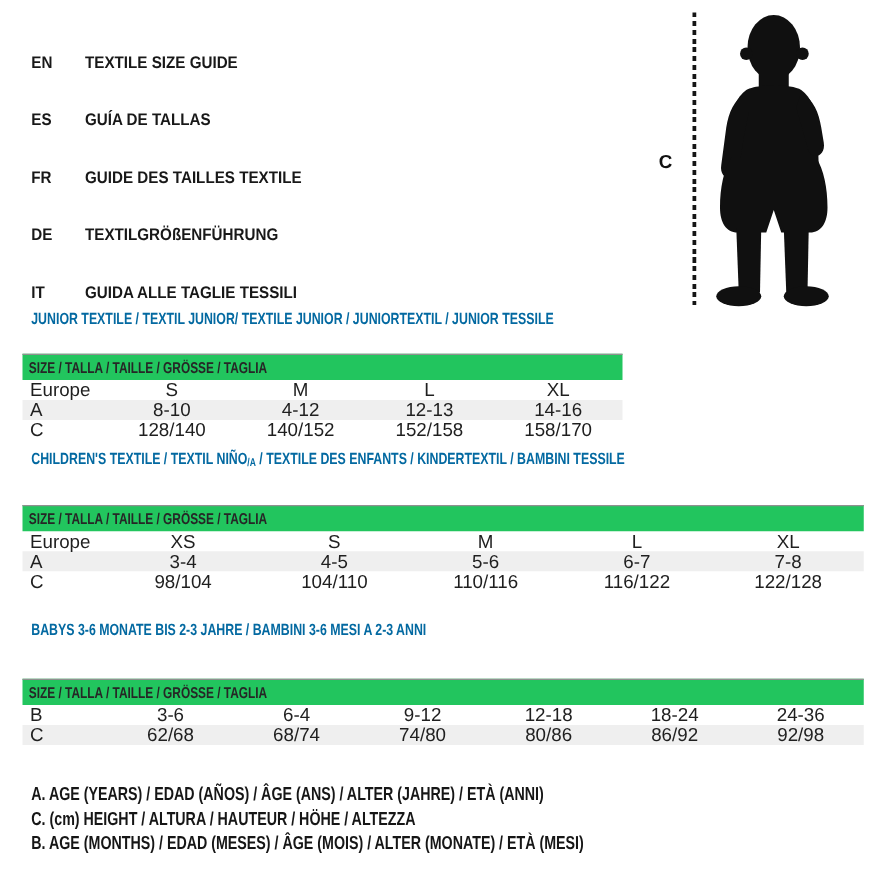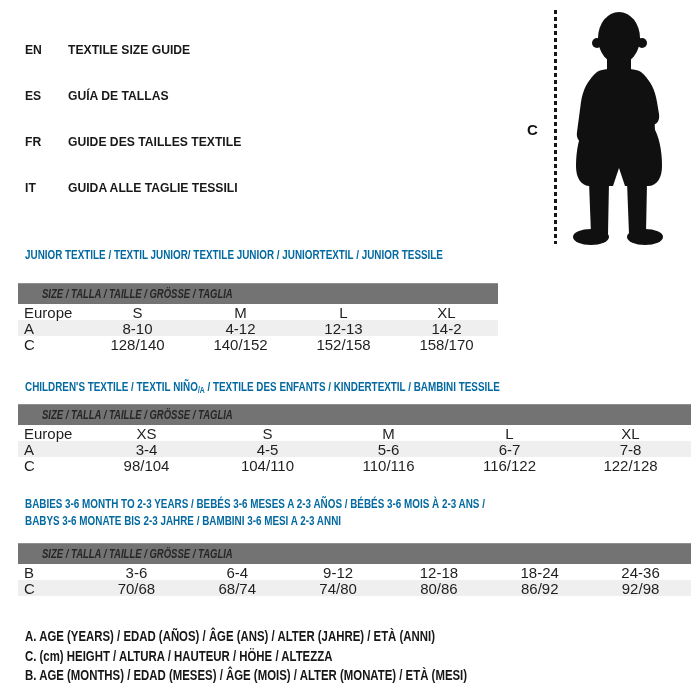--- a/index.html
+++ b/index.html
@@ -26,22 +26,22 @@
 
   
   .sec-title{margin:0;position:absolute;left:25px;font-size:13px;font-weight:bold;color:#0369a1;white-space:nowrap;}
   .sec-title .line{display:block;height:17px;line-height:17px;}
   .subsc{font-size:9px;vertical-align:-2px;}
 
   
   .tbl{position:absolute;left:18px;}
   .t1{width:480px;}
   .t2,.t3{width:673px;}
-  .size-bar{height:20px;background:#737373;border-top:1px solid #909090;display:flex;align-items:center;
-    padding-left:24px;font-size:12.5px;font-weight:bold;color:#262626;font-style:italic;}
+  .size-bar{height:20px;background:#22c55e;border-top:1px solid #909090;display:flex;align-items:center;
+    padding-left:5px;font-size:12.5px;font-weight:bold;color:#262626;}
   .trow{display:flex;height:16px;align-items:center;font-size:15px;color:#1f1f1f;}
   .trow.shaded{background:#efefef;}
   .trow .lbl{width:62px;padding-left:6px;}
   .trow .cell{flex:1;text-align:center;}
 
   
   .footnotes{position:absolute;left:25px;top:626px;}
   .footnote{height:19.5px;line-height:19.5px;font-size:15px;font-weight:bold;color:#161616;white-space:nowrap;}
 </style>
 </head>
@@ -54,20 +54,24 @@
       <span class="lang-code cond-wide">EN</span>
       <span class="cond-wide">TEXTILE SIZE GUIDE</span>
     </div>
     <div class="lang-row">
       <span class="lang-code cond-wide">ES</span>
       <span class="cond-wide">GUÍA DE TALLAS</span>
     </div>
     <div class="lang-row">
       <span class="lang-code cond-wide">FR</span>
       <span class="cond-wide">GUIDE DES TAILLES TEXTILE</span>
+    </div>
+    <div class="lang-row">
+      <span class="lang-code cond-wide">DE</span>
+      <span class="cond-wide">TEXTILGRÖßENFÜHRUNG</span>
     </div>
     <div class="lang-row">
       <span class="lang-code cond-wide">IT</span>
       <span class="cond-wide">GUIDA ALLE TAGLIE TESSILI</span>
     </div>
   </div>
 
   <span class="measure-label">C</span>
   <div class="measure-line"></div>
   <svg class="silhouette-svg" viewBox="0 0 100 240" xmlns="http://www.w3.org/2000/svg">
@@ -99,32 +103,32 @@
       <div class="cell">S</div>
       <div class="cell">M</div>
       <div class="cell">L</div>
       <div class="cell">XL</div>
     </div>
     <div class="trow shaded">
       <div class="lbl">A</div>
       <div class="cell">8-10</div>
       <div class="cell">4-12</div>
       <div class="cell">12-13</div>
-      <div class="cell">14-2</div>
+      <div class="cell">14-16</div>
     </div>
     <div class="trow">
       <div class="lbl">C</div>
       <div class="cell">128/140</div>
       <div class="cell">140/152</div>
       <div class="cell">152/158</div>
       <div class="cell">158/170</div>
     </div>
   </section>
 
-  <h2 class="sec-title" style="top:379px">
+  <h2 class="sec-title" style="top:359px">
     <span class="cond"><span>CHILDREN'S TEXTILE / TEXTIL NIÑO</span><span class="subsc">/A</span><span> / TEXTILE DES ENFANTS / KINDERTEXTIL / BAMBINI TESSILE</span></span>
   </h2>
   <section class="tbl t2" style="top:404px">
     <div class="size-bar">
       <span class="cond">SIZE / TALLA / TAILLE / GRÖSSE / TAGLIA</span>
     </div>
     <div class="trow">
       <div class="lbl">Europe</div>
       <div class="cell">XS</div>
       <div class="cell">S</div>
@@ -144,39 +148,38 @@
       <div class="lbl">C</div>
       <div class="cell">98/104</div>
       <div class="cell">104/110</div>
       <div class="cell">110/116</div>
       <div class="cell">116/122</div>
       <div class="cell">122/128</div>
     </div>
   </section>
 
   <h2 class="sec-title" style="top:495px">
-    <span class="line"><span class="cond">BABIES 3-6 MONTH TO 2-3 YEARS / BEBÉS 3-6 MESES A 2-3 AÑOS / BÉBÉS 3-6 MOIS À 2-3 ANS /</span></span>
     <span class="line"><span class="cond">BABYS 3-6 MONATE BIS 2-3 JAHRE / BAMBINI 3-6 MESI A 2-3 ANNI</span></span>
   </h2>
   <section class="tbl t3" style="top:543px">
     <div class="size-bar">
       <span class="cond">SIZE / TALLA / TAILLE / GRÖSSE / TAGLIA</span>
     </div>
     <div class="trow">
       <div class="lbl">B</div>
       <div class="cell">3-6</div>
       <div class="cell">6-4</div>
       <div class="cell">9-12</div>
       <div class="cell">12-18</div>
       <div class="cell">18-24</div>
       <div class="cell">24-36</div>
     </div>
     <div class="trow shaded">
       <div class="lbl">C</div>
-      <div class="cell">70/68</div>
+      <div class="cell">62/68</div>
       <div class="cell">68/74</div>
       <div class="cell">74/80</div>
       <div class="cell">80/86</div>
       <div class="cell">86/92</div>
       <div class="cell">92/98</div>
     </div>
   </section>
 
   <div class="footnotes">
     <div class="footnote"><span class="cond">A. AGE (YEARS) / EDAD (AÑOS) / ÂGE (ANS) / ALTER (JAHRE) / ETÀ (ANNI)</span></div>

